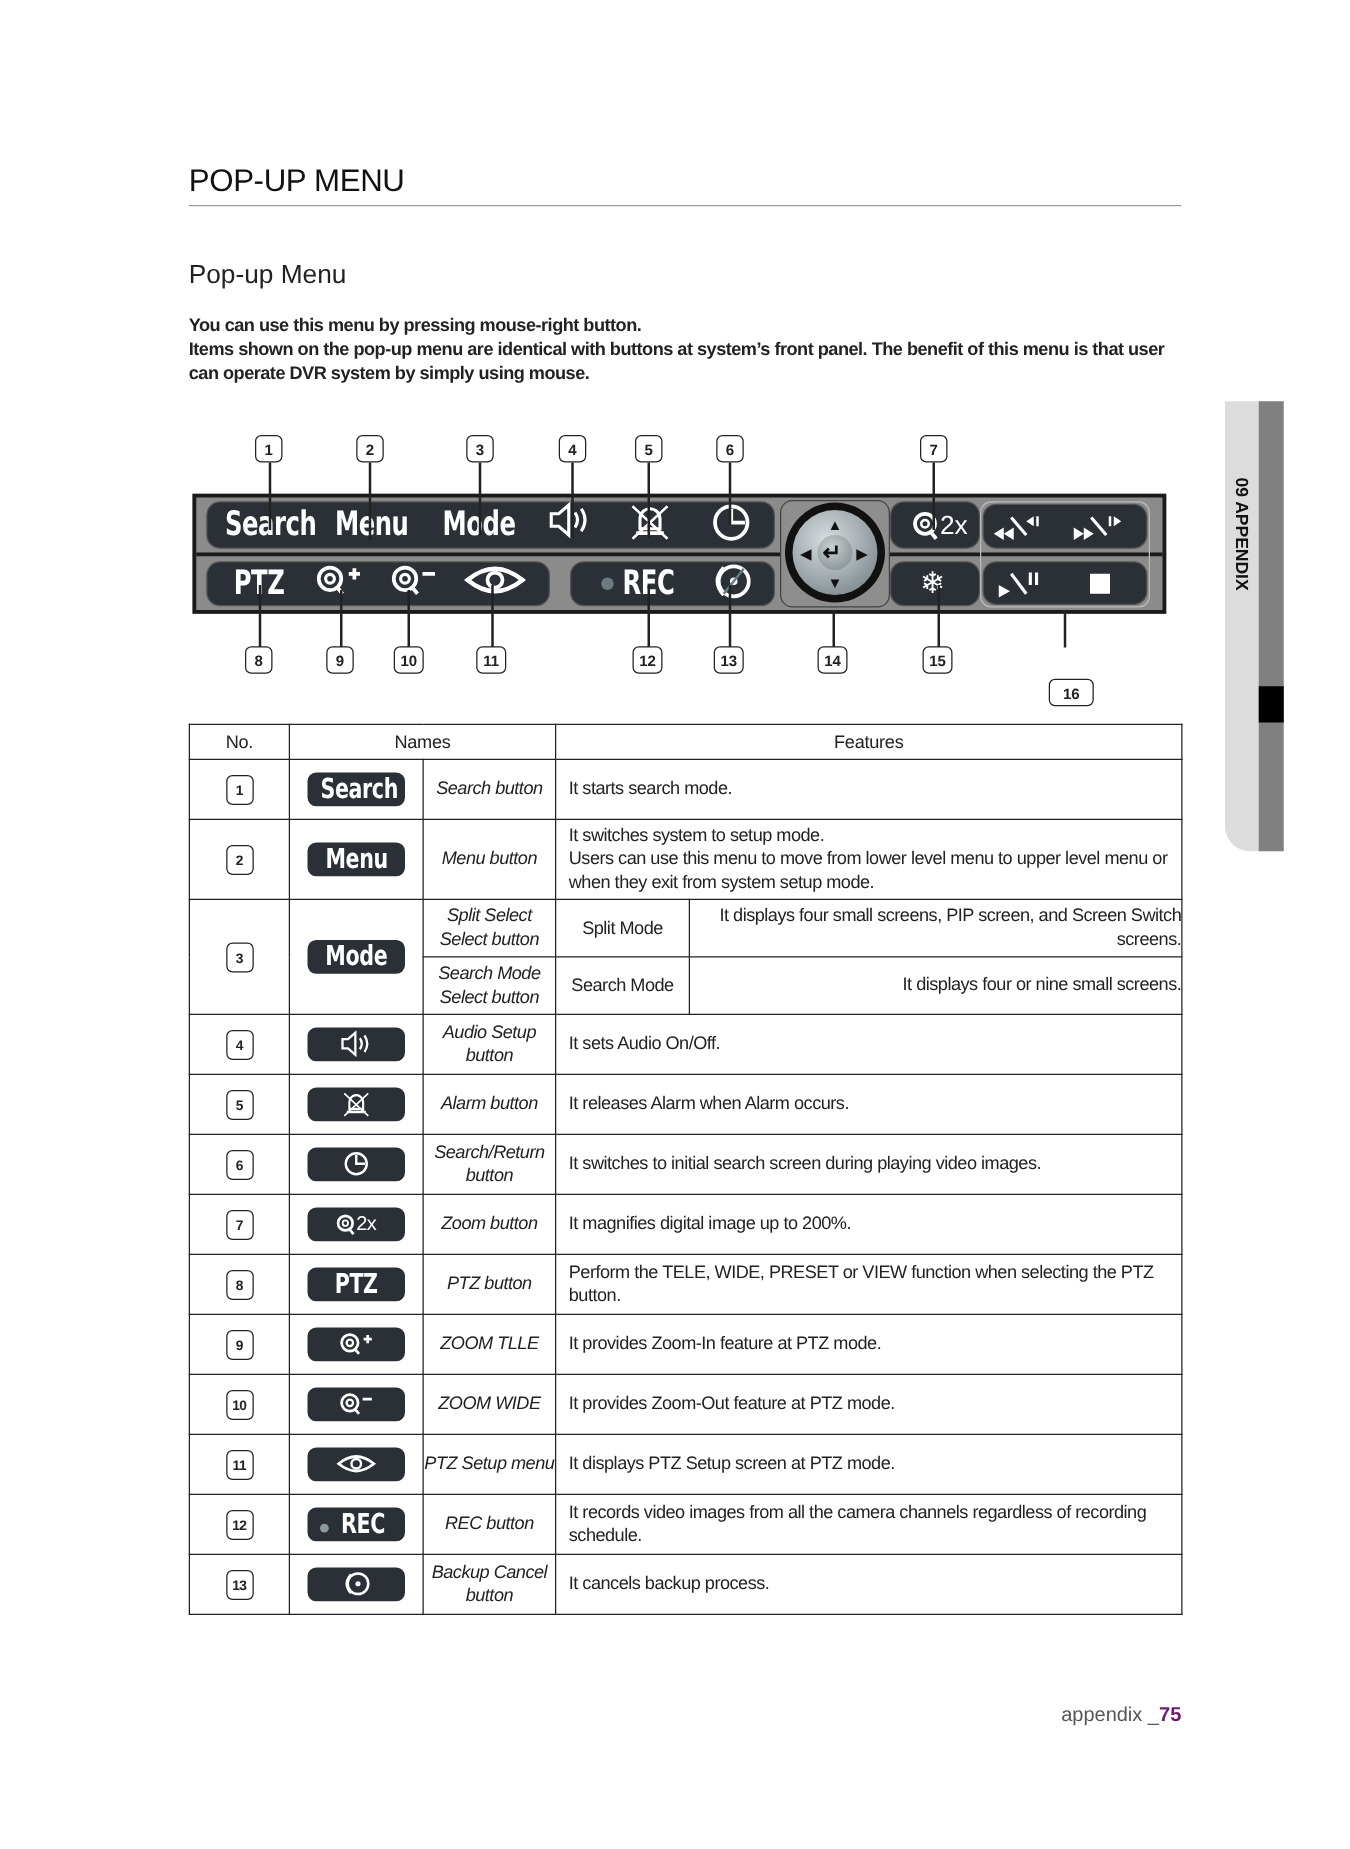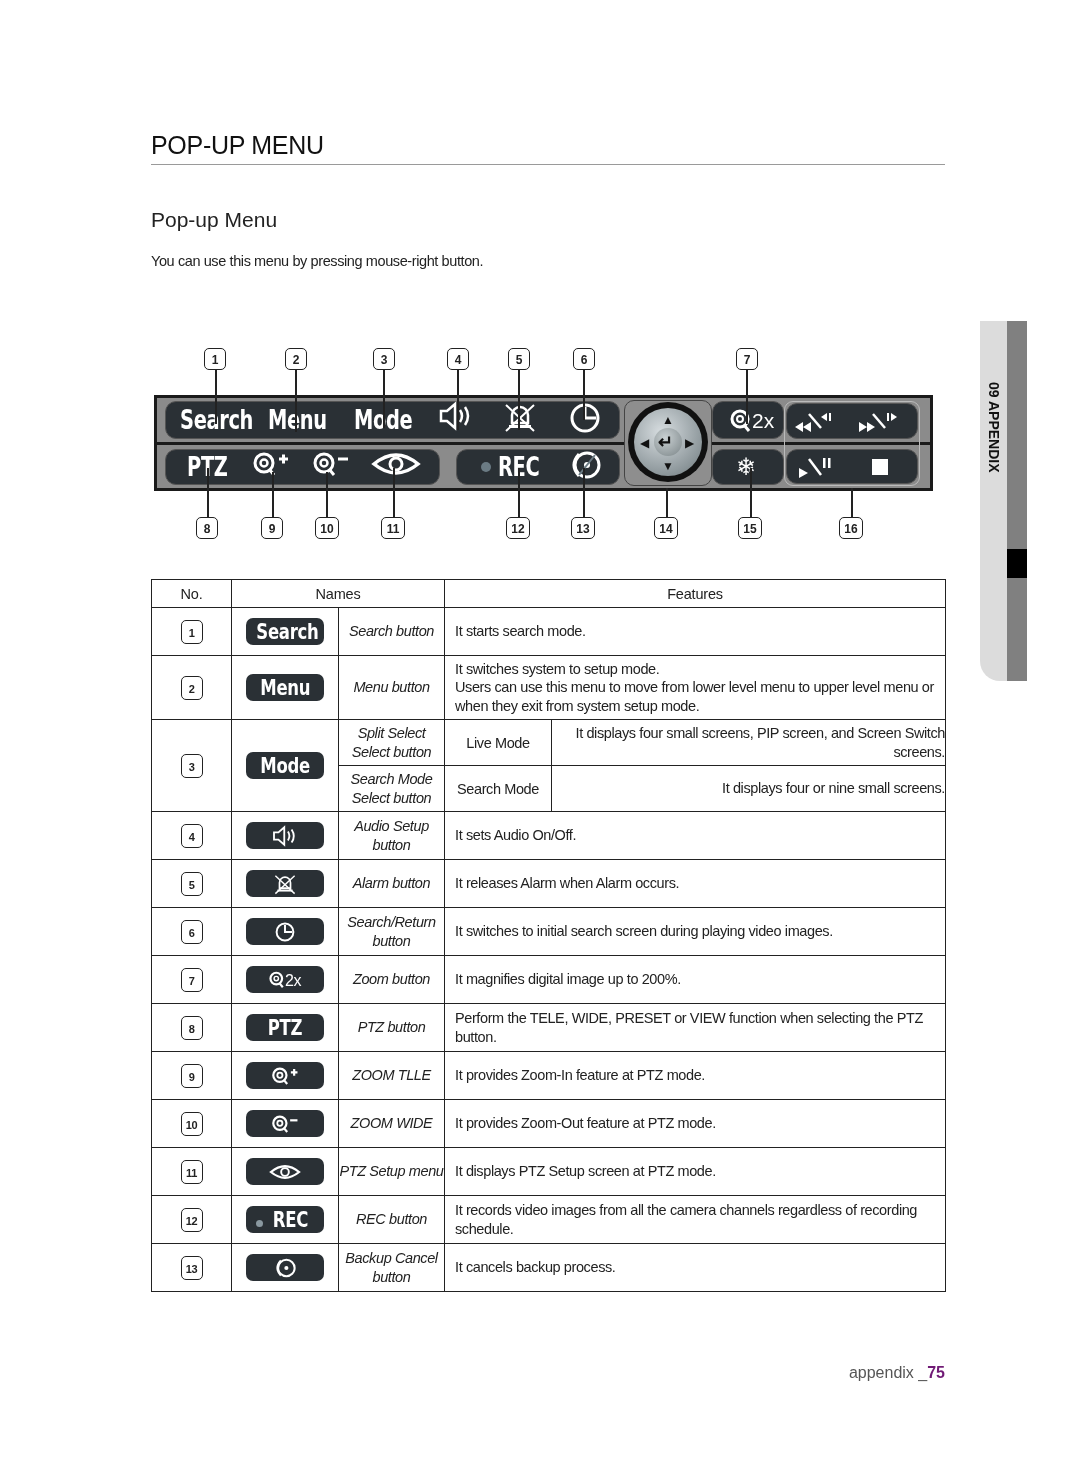--- a/index.html
+++ b/index.html
@@ -3,21 +3,21 @@
 <meta charset="utf-8">
 <style>
   html, body { margin: 0; padding: 0; background: #ffffff; }
   body { width: 1080px; height: 1479px; position: relative; font-family: "Liberation Sans", sans-serif; color: #222; overflow: hidden; }
   .abs { position: absolute; }
 
   
   .section-title { left: 151px; top: 131px; font-size: 25px; font-weight: normal; color: #111; letter-spacing: -0.3px; }
   .section-rule { left: 151px; top: 164px; width: 794px; height: 1px; background: #9a9a9a; }
   .sub-title { left: 151px; top: 208px; font-size: 21px; color: #222; }
-  .intro { left: 151px; top: 252px; width: 794px; font-size: 14.5px; line-height: 19px; color: #222; letter-spacing: -0.4px; }
+  .intro { left: 151px; top: 252px; width: 794px; font-size: 14.5px; line-height: 19px; color: #222; letter-spacing: -0.4px; font-weight: bold; }
   .intro p { margin: 0; }
 
   
   .side-tab { left: 980px; top: 321px; width: 28px; height: 360px; background: #dcdcdc; border-bottom-left-radius: 20px; }
   .side-tab-dark { left: 1007px; top: 321px; width: 20px; height: 360px; background: #808080; }
   .side-tab-mark { left: 1007px; top: 549px; width: 20px; height: 29px; background: #000; }
   .side-label { left: 968px; top: 400px; width: 52px; transform: rotate(90deg); transform-origin: center; font-size: 14px; font-weight: bold; color: #111; white-space: nowrap; text-align: center; }
 
   
   .callout { width: 22px; height: 22px; border: 1.3px solid #222; border-radius: 5px; background: #fff; font-size: 12px; font-weight: bold; text-align: center; line-height: 22px; box-sizing: border-box; }
@@ -52,20 +52,21 @@
   .footer b { color: #701a75; }
 </style>
 </head>
 <body>
 
 <div class="abs section-title">POP-UP MENU</div>
 <div class="abs section-rule"></div>
 <div class="abs sub-title">Pop-up Menu</div>
 <div class="abs intro">
   <p>You can use this menu by pressing mouse-right button.</p>
+  <p>Items shown on the pop-up menu are identical with buttons at system’s front panel. The benefit of this menu is that user can operate DVR system by simply using mouse.</p>
 </div>
 
 <div class="abs side-tab"></div>
 <div class="abs side-tab-dark"></div>
 <div class="abs side-tab-mark"></div>
 <div class="abs side-label">09 APPENDIX</div>
 
 <div>
 
   <div class="abs callout" style="left:204px;top:348px;">1</div>
@@ -206,21 +207,21 @@
   <div class="abs leader" style="left:851px;top:488px;height:30px;"></div>
 
   <div class="abs callout" style="left:196px;top:517px;">8</div>
   <div class="abs callout" style="left:261px;top:517px;">9</div>
   <div class="abs callout" style="left:315px;top:517px;width:24px;">10</div>
   <div class="abs callout" style="left:381px;top:517px;width:24px;">11</div>
   <div class="abs callout" style="left:506px;top:517px;width:24px;">12</div>
   <div class="abs callout" style="left:571px;top:517px;width:24px;">13</div>
   <div class="abs callout" style="left:654px;top:517px;width:24px;">14</div>
   <div class="abs callout" style="left:738px;top:517px;width:24px;">15</div>
-  <div class="abs callout" style="left:839px;top:517px;width:24px;">16</div>
+  <div class="abs callout" style="left:839px;top:543px;width:36px;">16</div>
 </div>
 
 <table class="feat">
   <tbody>
       <tr>
     <th>No.</th>
     <th colspan="2">Names</th>
     <th colspan="2">Features</th>
   </tr>
 
@@ -236,21 +237,21 @@
     <td class="ico"><span class="btn-img"><span class="t">Menu</span></span></td>
     <td class="name">Menu button</td>
     <td colspan="2" class="feat-txt" style="white-space:pre-line;">It switches system to setup mode.
 Users can use this menu to move from lower level menu to upper level menu or when they exit from system setup mode.</td>
   </tr>
 
   <tr style="height:46px;">
     <td class="no" rowspan="2"><span class="num-box">3</span></td>
     <td class="ico" rowspan="2"><span class="btn-img"><span class="t">Mode</span></span></td>
     <td class="name">Split Select Select button</td>
-    <td class="sub">Live Mode</td>
+    <td class="sub">Split Mode</td>
     <td class="feat-sub">It displays four small screens, PIP screen, and Screen Switch screens.</td>
   </tr>
   <tr style="height:46px;">
     <td class="name">Search Mode Select button</td>
     <td class="sub">Search Mode</td>
     <td class="feat-sub">It displays four or nine small screens.</td>
   </tr>
 
   <tr style="height:48px;">
     <td class="no"><span class="num-box">4</span></td>

